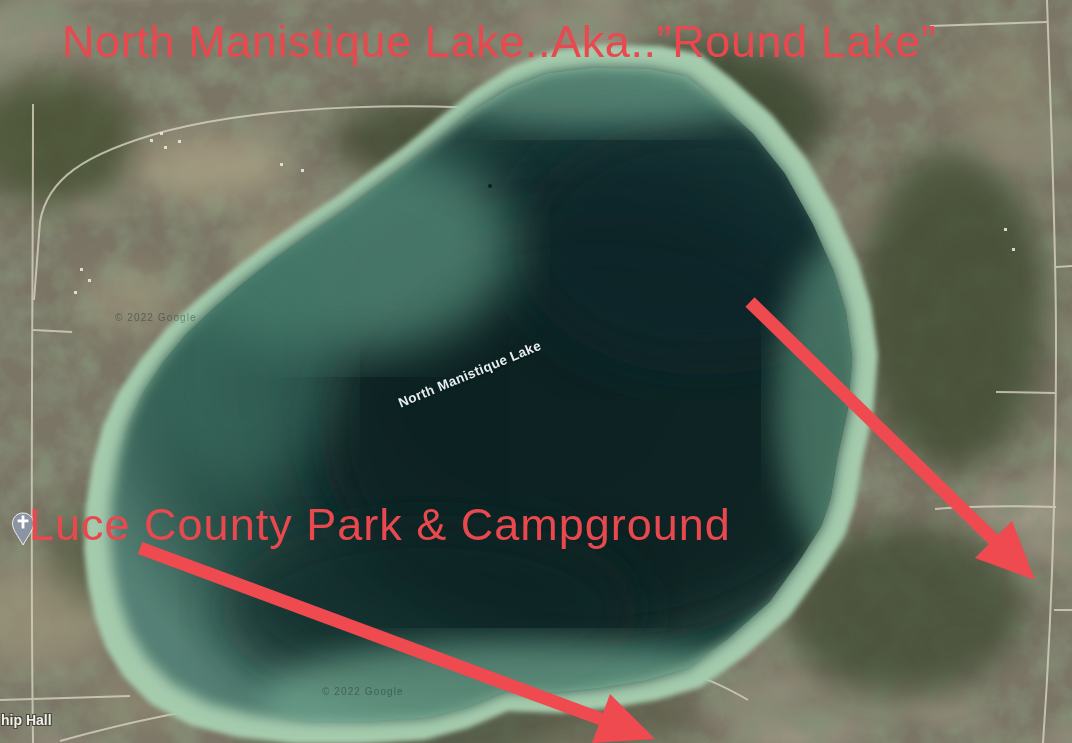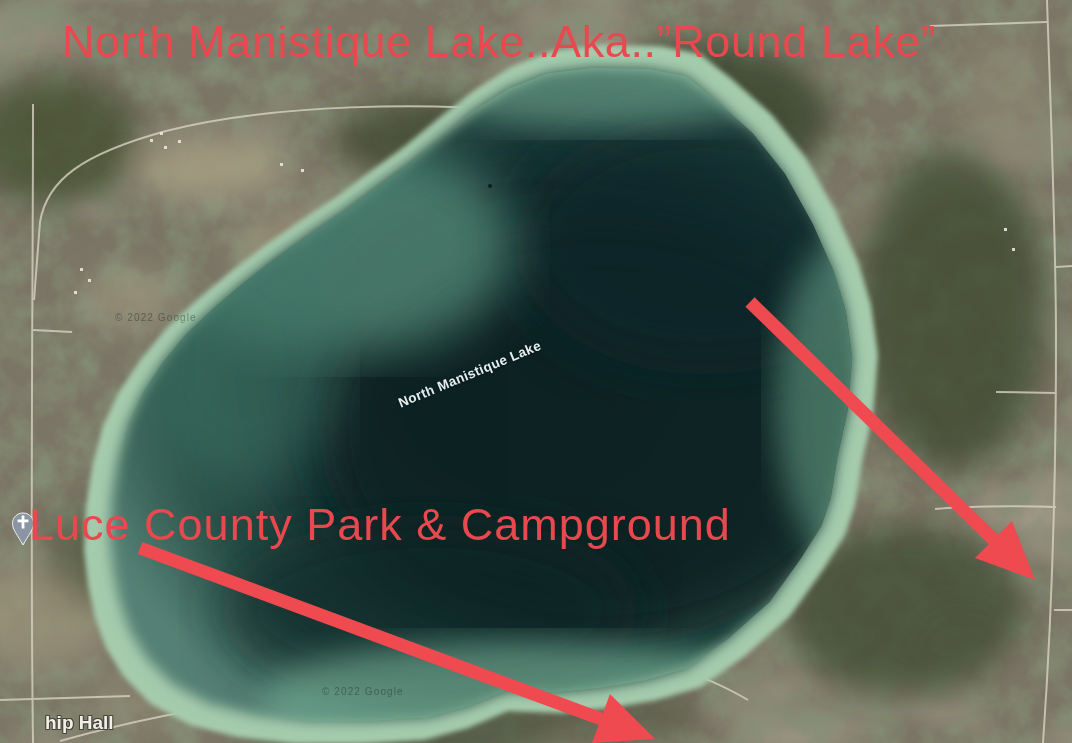--- a/index.html
+++ b/index.html
@@ -22,23 +22,22 @@
   .lot-label{left:469px;top:249px;}
   .park-label{left:29px;top:502px;letter-spacing:1px;}
   .lake-name{
     position:absolute;left:399px;top:396px;
     color:#e6edee;font-size:13.5px;font-weight:600;letter-spacing:.4px;
     white-space:nowrap;transform:rotate(-22.5deg);transform-origin:0 50%;
     text-shadow:0 1px 2px rgba(5,20,20,.55);
   }
   .township{
     position:absolute;left:1px;top:712px;
-    color:#f1efe7;font-size:19px;font-weight:700;white-space:nowrap;
+    color:#f1efe7;font-size:14px;font-weight:700;white-space:nowrap;
     text-shadow:-1px -1px 0 #46463c,1px -1px 0 #46463c,-1px 1px 0 #46463c,1px 1px 0 #46463c;
-    margin-left:44px;
   }
   .wm{
     position:absolute;color:#0c2a28;opacity:.42;font-size:10px;
     letter-spacing:1.1px;white-space:nowrap;
   }
   .arrow-line{stroke:var(--arrow-red);stroke-width:13;}
   .arrow-head{fill:var(--arrow-red);}
 </style>
 </head>
 <body>

